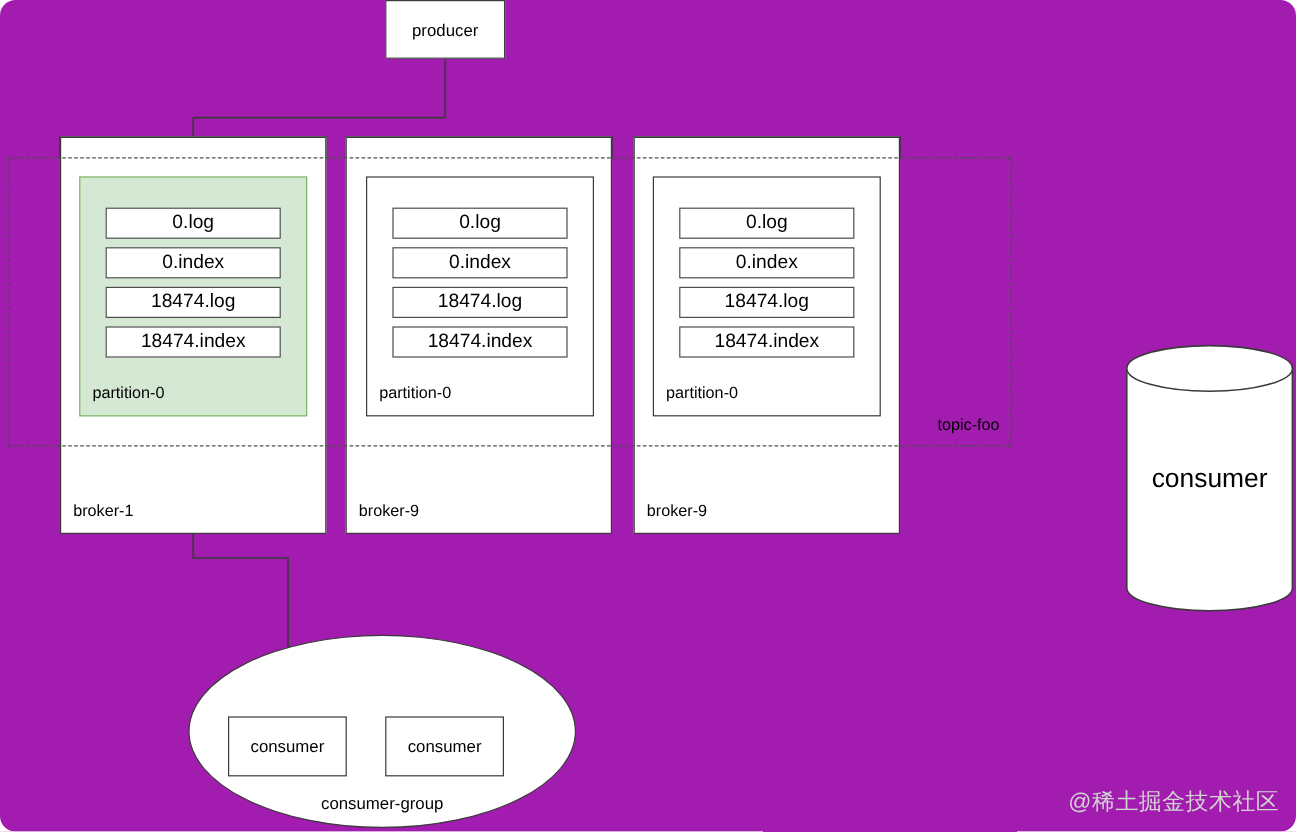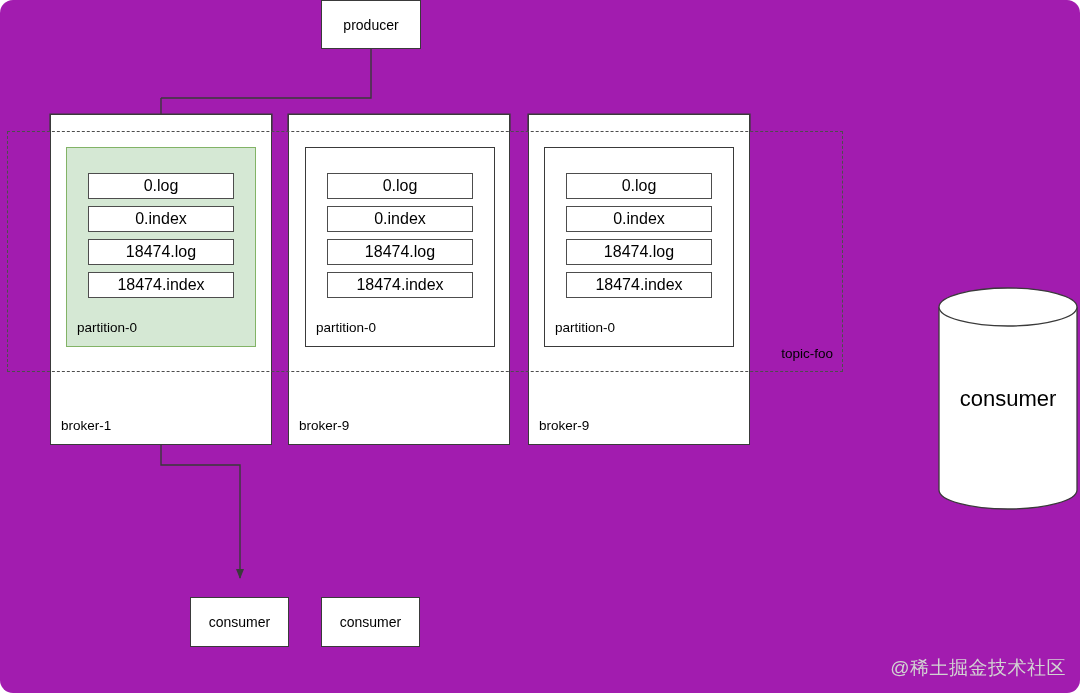--- a/index.html
+++ b/index.html
@@ -216,20 +216,23 @@
   <div class="node partition" id="partition-0-b2">
     <div class="segment-stack">
       <div class="segment">0.log</div>
       <div class="segment">0.index</div>
       <div class="segment">18474.log</div>
       <div class="segment">18474.index</div>
     </div>
     <span class="node-label-bl">partition-0</span>
   </div>
 
+  <div class="node" id="consumer-group">
+    <span class="node-label-bl">consumer-group</span>
+  </div>
   <div class="node consumer" id="consumer-1">
     <span class="node-label-center">consumer</span>
   </div>
   <div class="node consumer" id="consumer-2">
     <span class="node-label-center">consumer</span>
   </div>
 
   <div class="node" id="zookeeper">
     <svg class="zk-svg" width="140" height="223" viewBox="0 0 140 223">
       <path d="M1,20 L1,203 A69,19 0 0 0 139,203 L139,20" fill="#ffffff" stroke="#3a3a3a" stroke-width="1.3"></path>

